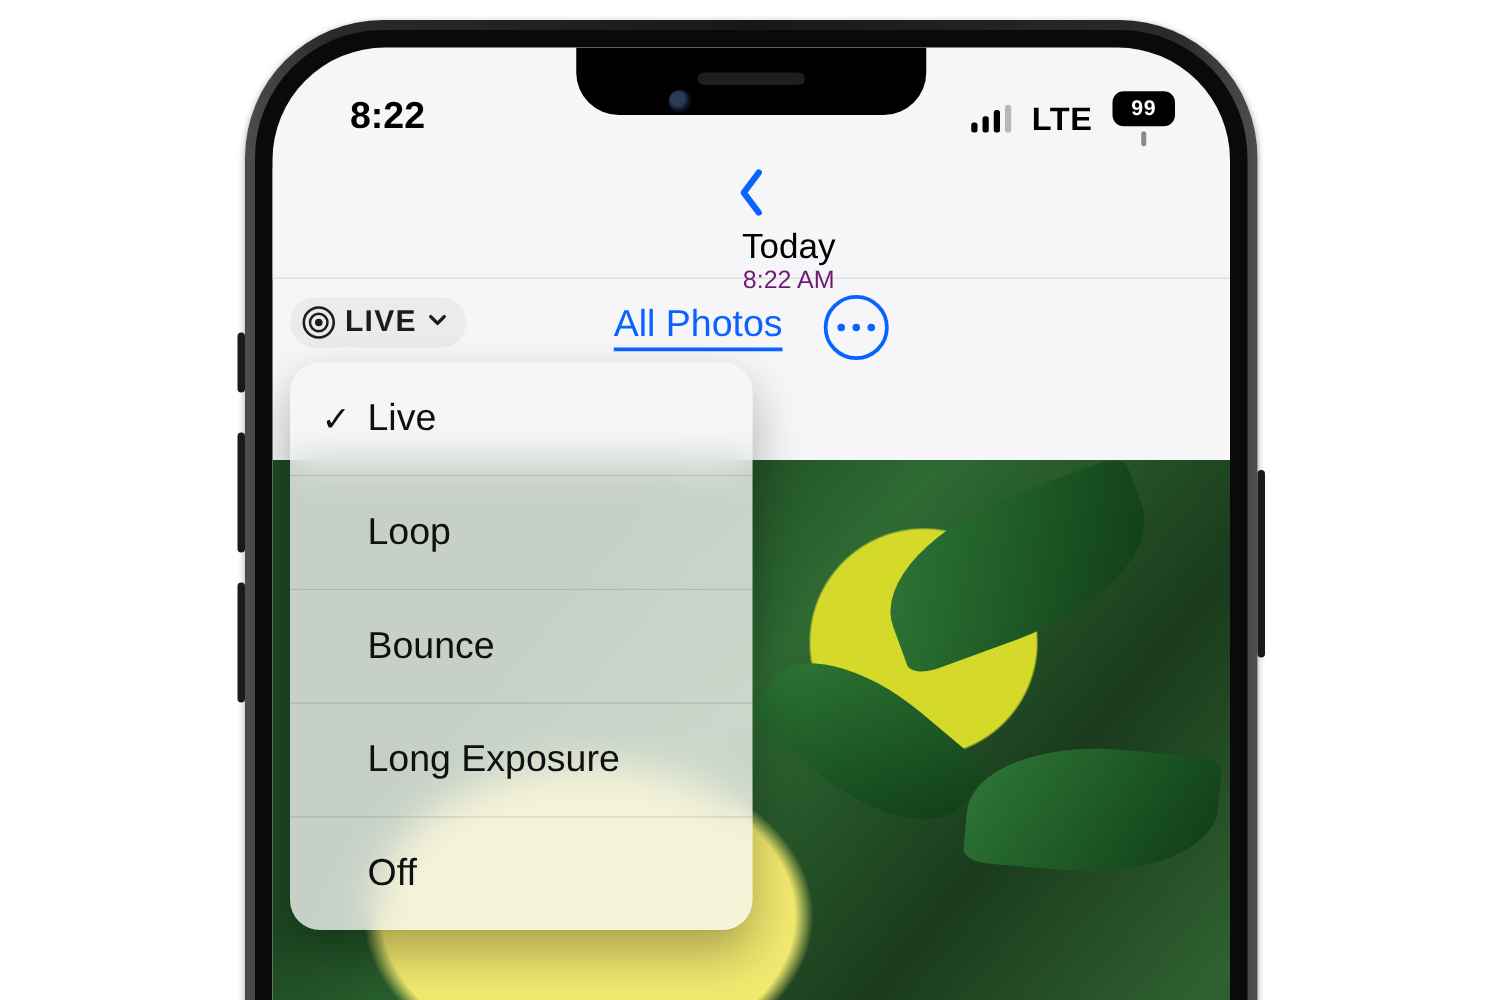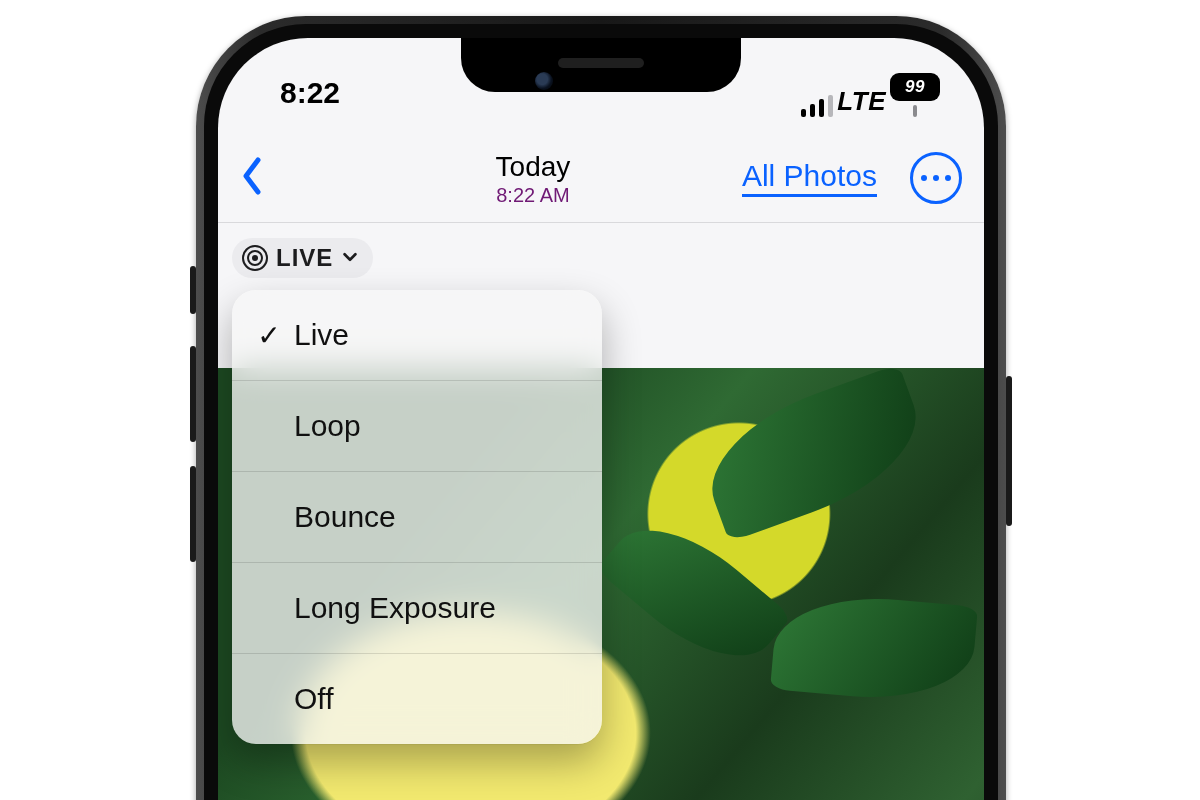--- a/index.html
+++ b/index.html
@@ -92,25 +92,24 @@
     justify-content: space-between;
     padding: 0 44px 0 62px;
     font-weight: 600;
     font-size: 30px;
     color: #000;
   }
   .status .left { padding-top: 20px; }
   .status .right {
     padding-top: 24px;
     display: flex;
-    align-items: flex-end;
-    gap: 4px;
+    align-items: center;
+    gap: 16px;
     font-size: 26px;
     letter-spacing: 0.5px;
-    font-style: italic;
   }
   .signal { display:flex; align-items:flex-end; gap:4px; height:22px; }
   .signal span { width:5px; background:#000; border-radius:2px; }
   .signal span:nth-child(1){height:8px;}
   .signal span:nth-child(2){height:13px;}
   .signal span:nth-child(3){height:18px;}
   .signal span:nth-child(4){height:22px; background:#b7b7bb;}
   .batt {
     display:flex; align-items:center; gap:4px;flex-direction:column;
   }
@@ -123,23 +122,24 @@
 
   
   .nav {
     position: absolute;
     top: 96px;
     left: 0; right: 0;
     height: 88px;
     display: flex;
     align-items: center;
     justify-content: space-between;
-    padding: 0 22px;
+    padding: 0 38px;
     border-bottom: 1px solid #d9d9dc;
     background: #f6f6f8;
+    flex-direction: column;
   }
   .nav .back svg { width: 24px; height: 40px; }
   .nav .center { text-align:center; line-height:1.15; padding-top:2px; margin-left:60px; }
   .nav .center .t1 { font-size:28px; font-weight:500; color:#000; }
   .nav .center .t2 { font-size:20px; color:#701a75; }
   .nav .rightgrp { display:flex; align-items:center; gap:33px; }
   .nav .allphotos {
     font-size:30px; color:#0a62ff; font-weight:500;
     border-bottom:3px solid #0a62ff; padding-bottom:1px;
   }

